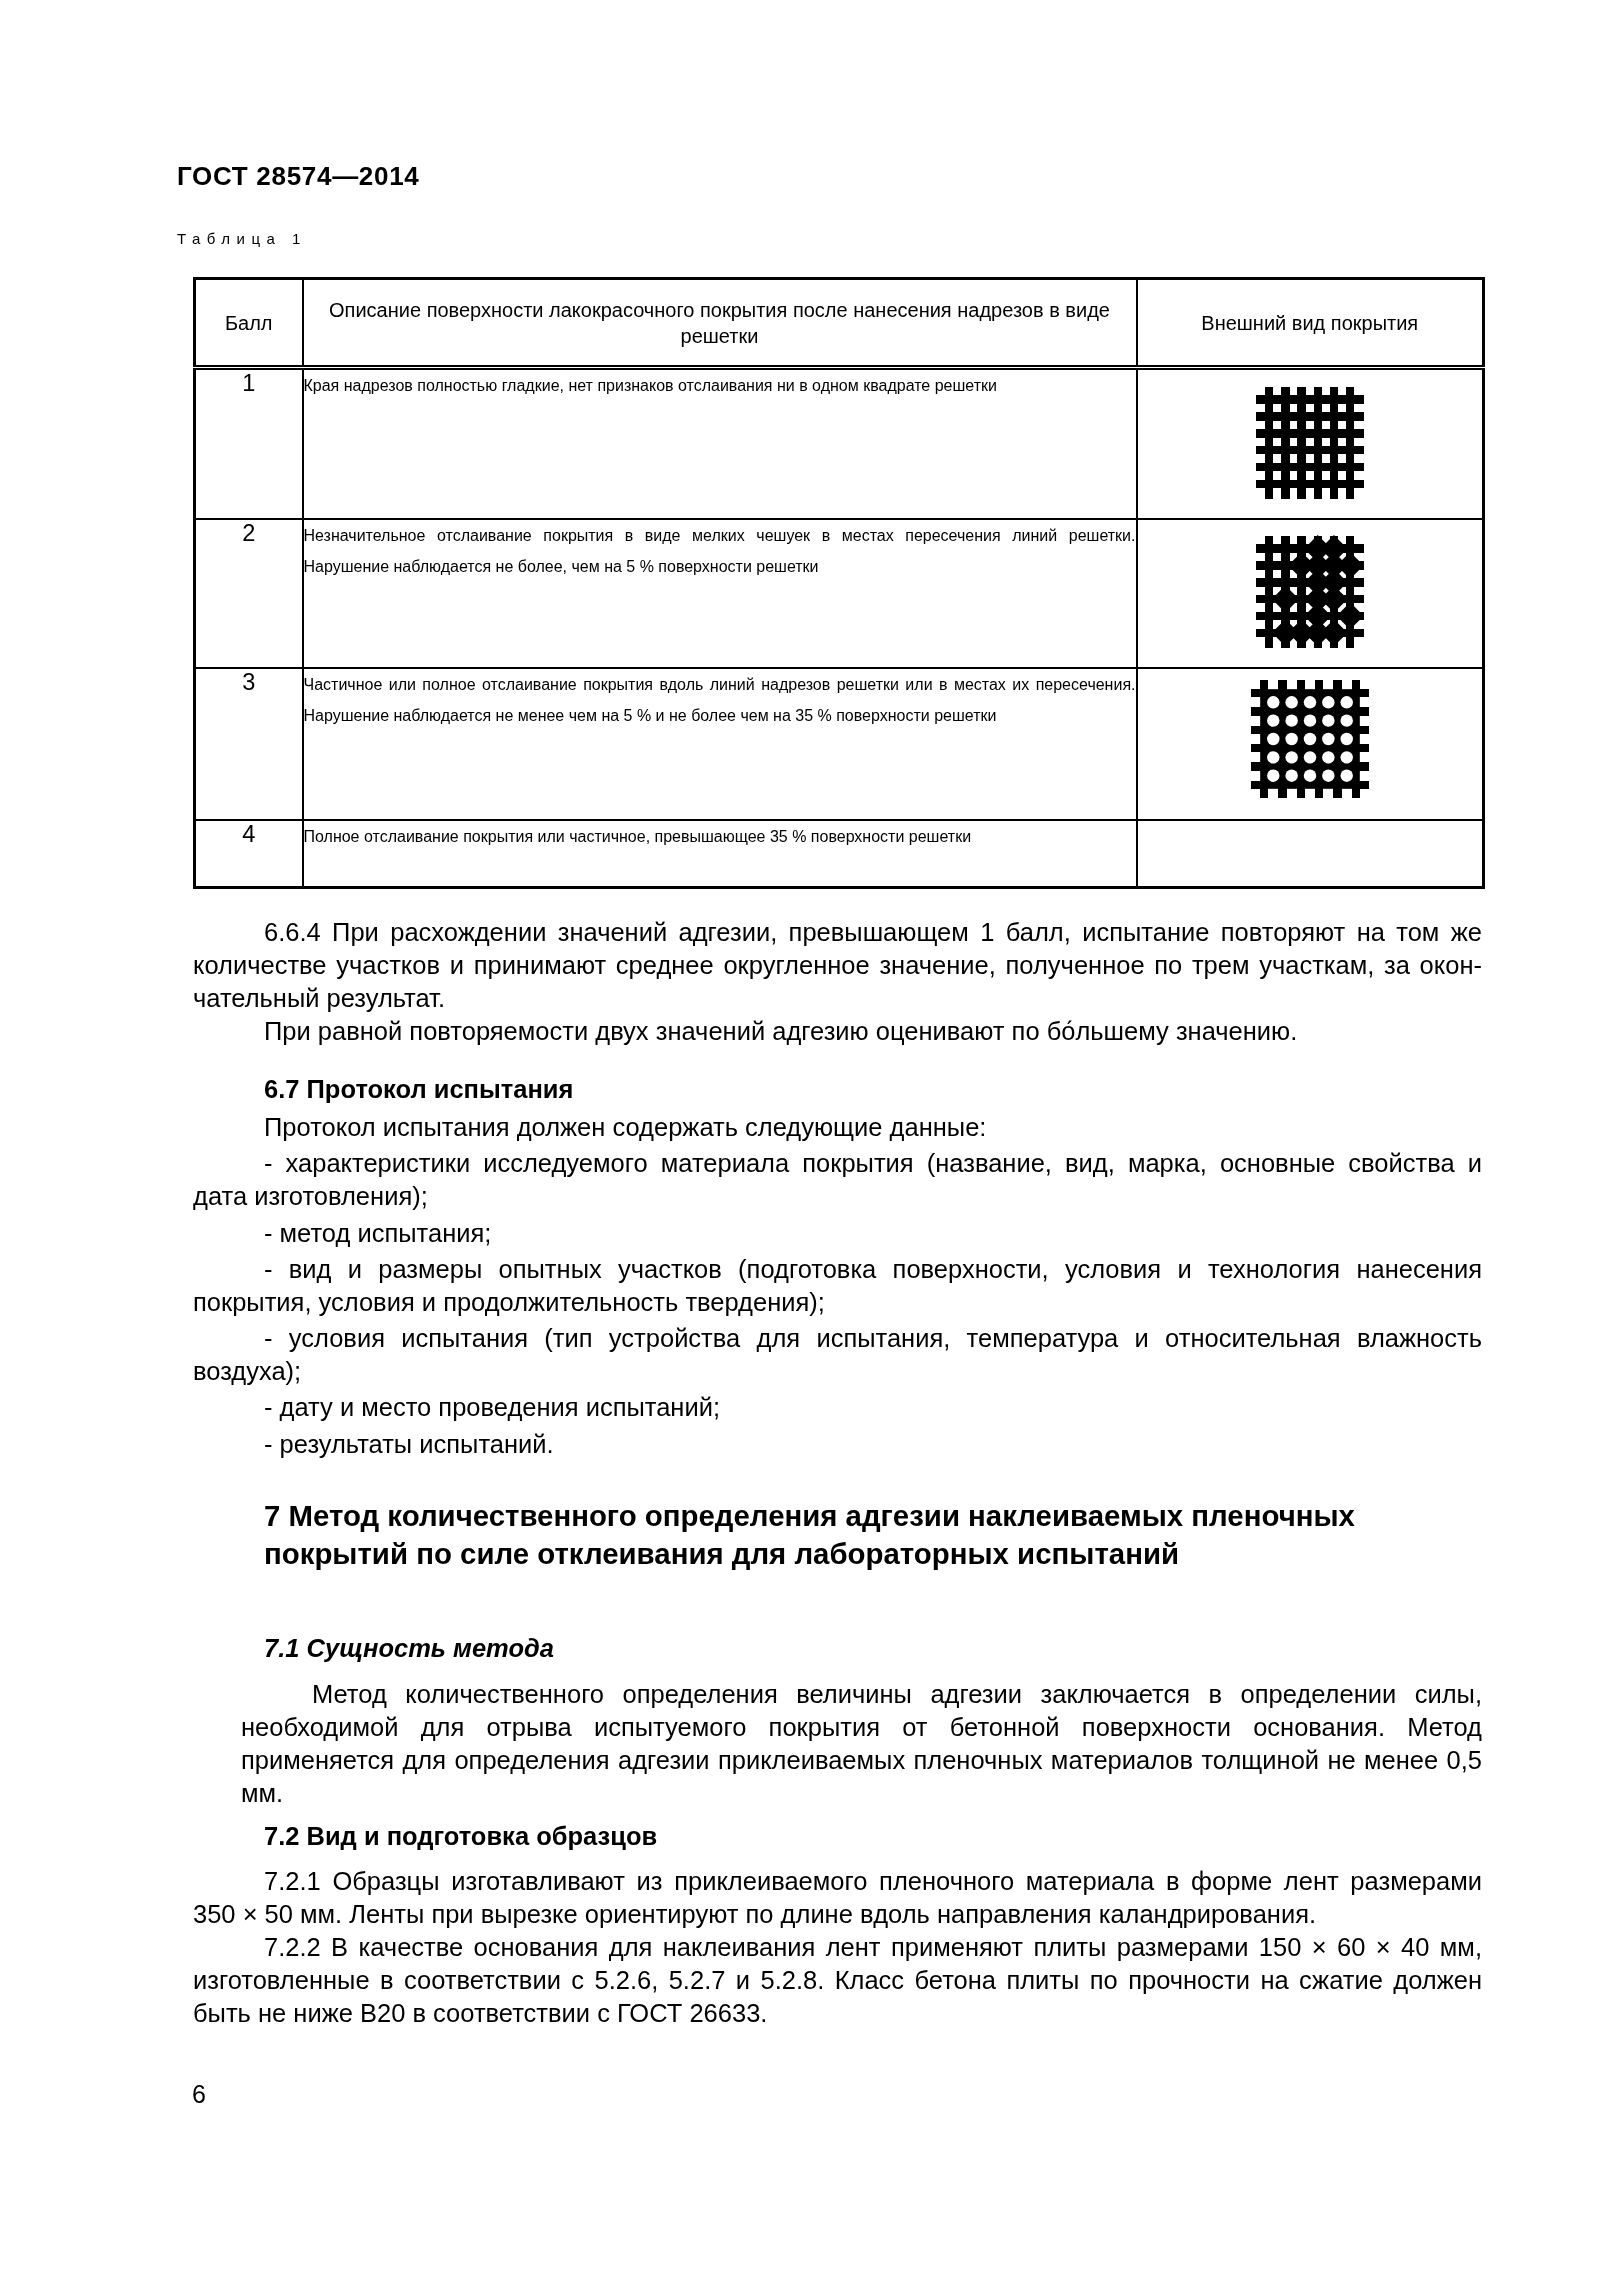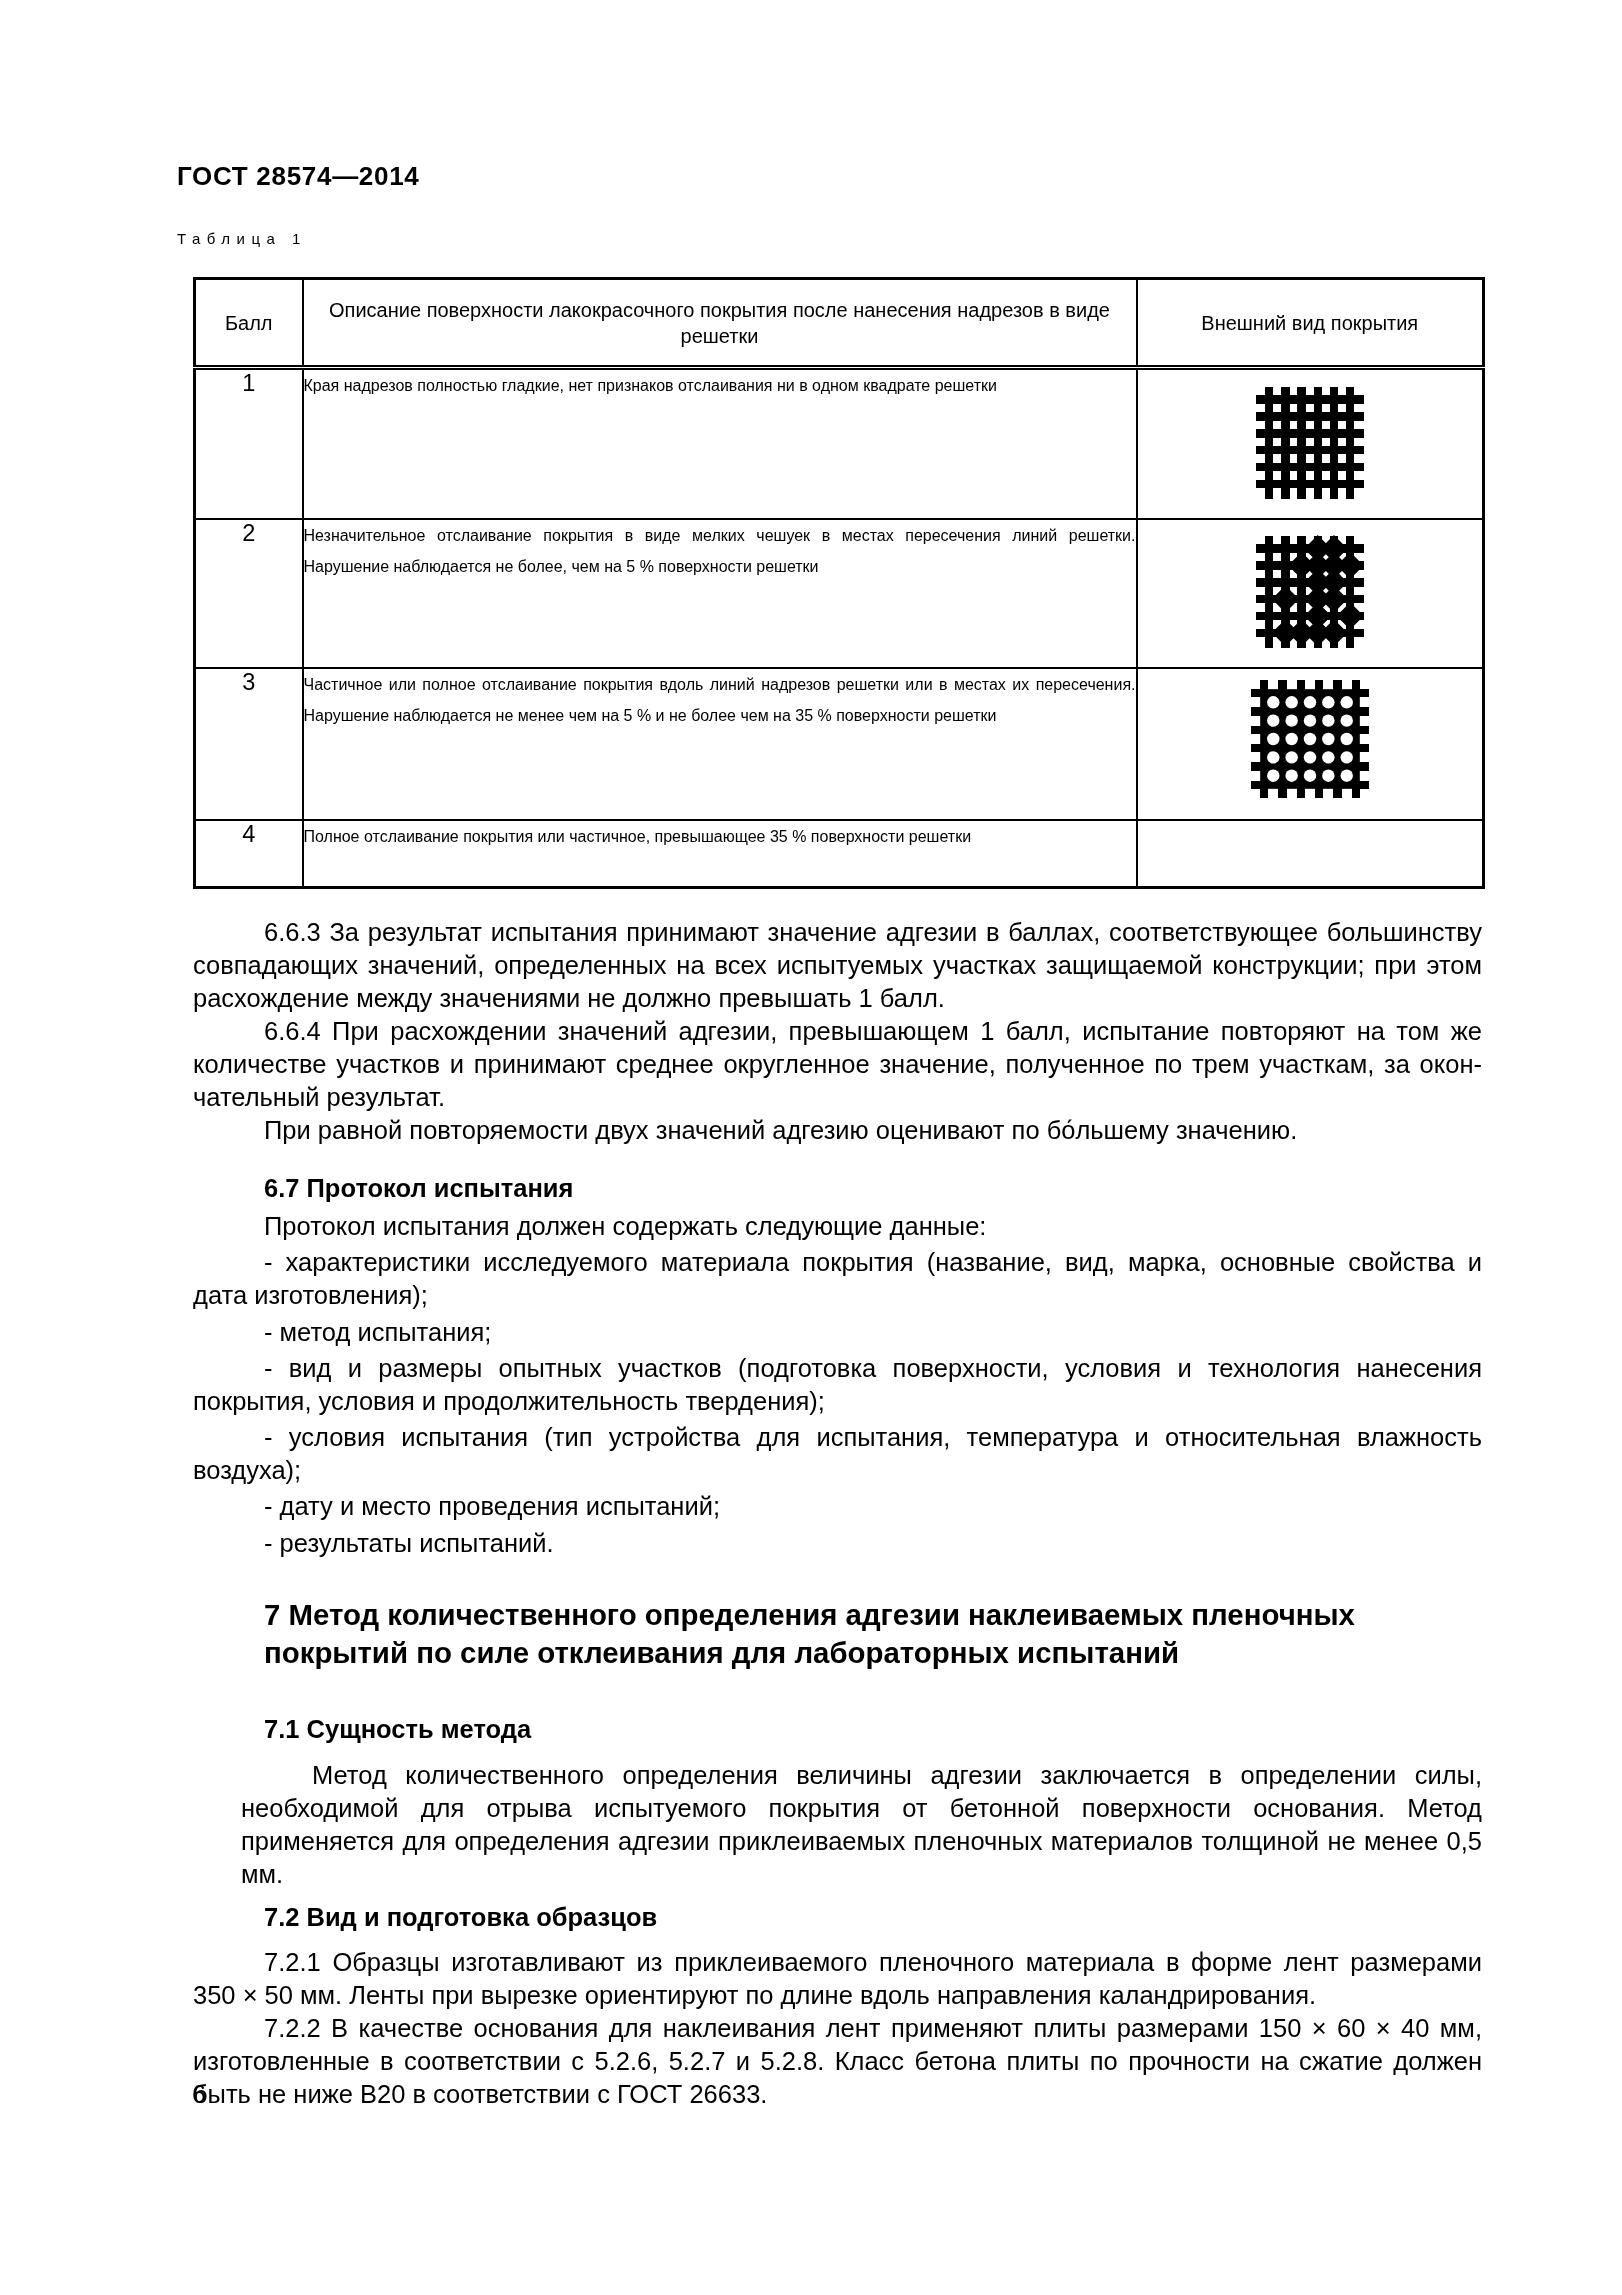--- a/index.html
+++ b/index.html
@@ -51,21 +51,21 @@
     font-size:25.5px;line-height:33px;text-align:justify;hyphens:manual;
   }
   .body-text p{margin:0;text-indent:71px;}
   p.gap-h67{margin-top:25px;font-weight:bold;}
   p.intro{margin-top:5px;}
   p.bullet{margin-top:3.3px;}
   h2.h7{
     margin:36px 0 0 0;padding-left:71px;text-indent:0;
     font-size:29.4px;line-height:38px;font-weight:bold;text-align:left;
   }
-  p.subhead{margin-top:41px;font-weight:bold;}
+  p.subhead{margin-top:59px;font-weight:bold;font-style:italic;}
   p.subhead2{margin-top:10px;font-weight:bold;}
   p.after-head{margin-top:13px;margin-left:48px;}
   p.p721{margin-top:11.8px;}
   .page-number{
     position:absolute;left:192px;top:2080px;font-size:25px;
   }
 </style>
 </head>
 <body>
 
@@ -155,21 +155,20 @@
     </tr>
     <tr class="r4">
       <td class="score">4</td>
       <td class="desc">Полное отслаивание покрытия или частичное, превышающее 35 % по­верхности решетки</td>
       <td class="view"></td>
     </tr>
   </tbody>
 </table>
 
 <div class="body-text">
-  <p>6.6.3  За результат испытания принимают значение адгезии в баллах, соответствующее большин­ству совпадающих значений, определенных на всех испытуемых участках защищаемой конструкции; при этом расхождение между значениями не должно превышать 1 балл.</p>
   <p>6.6.4  При расхождении значений адгезии, превышающем 1 балл, испытание повторяют на том же количестве участков и принимают среднее округленное значение, полученное по трем участкам, за окон­чательный результат.</p>
   <p>При равной повторяемости двух значений адгезию оценивают по бо́льшему значению.</p>
   <p class="gap-h67">6.7  Протокол испытания</p>
   <p class="intro">Протокол испытания должен содержать следующие данные:</p>
   <p class="bullet">-  характеристики исследуемого материала покрытия (название, вид, марка, основные свойства и дата изготовления);</p>
   <p class="bullet">-  метод испытания;</p>
   <p class="bullet">-  вид и размеры опытных участков (подготовка поверхности, условия и технология нанесения покрытия, условия и продолжительность твердения);</p>
   <p class="bullet">-  условия испытания (тип устройства для испытания, температура и относительная влажность воздуха);</p>
   <p class="bullet">-  дату и место проведения испытаний;</p>
   <p class="bullet">-  результаты испытаний.</p>

